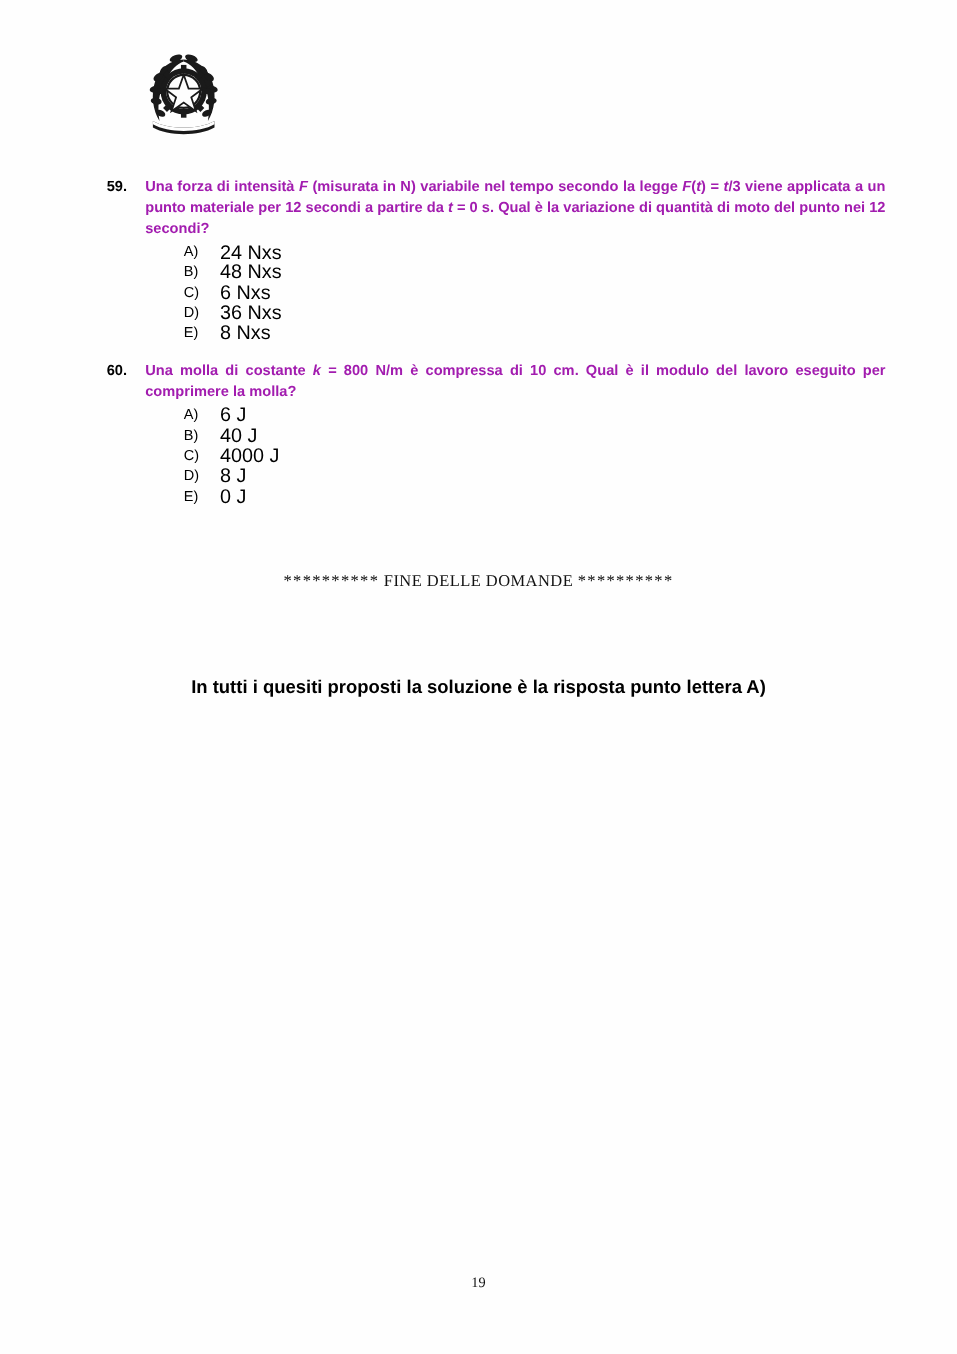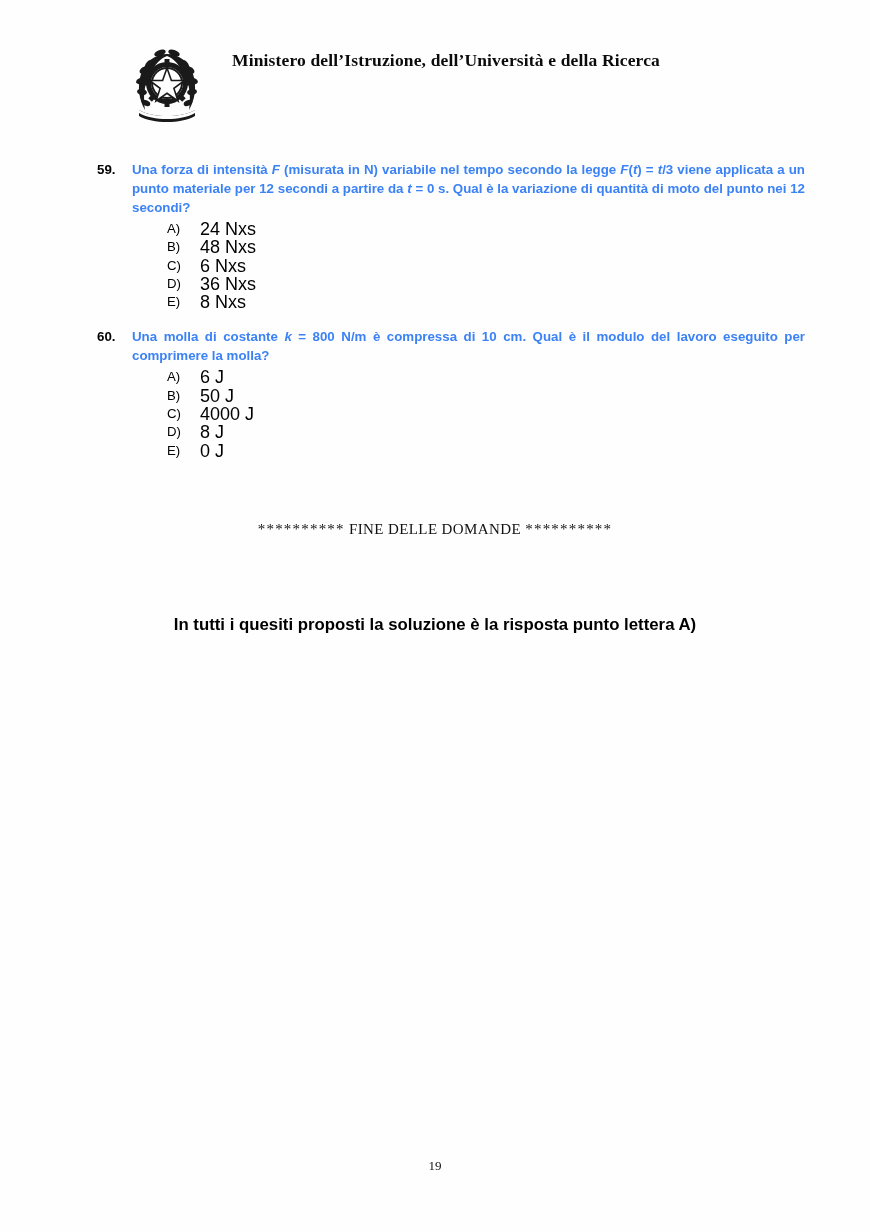--- a/index.html
+++ b/index.html
@@ -72,21 +72,21 @@
     text-align: left;
     line-height: 19px;
     color: #000;
   }
   .q-text {
     font-size: 13.3px;
     font-weight: bold;
     line-height: 19px;
     text-align: justify;
     text-justify: inter-word;
-    color: #3b82f6;
+    color: #a21caf;
   }
   .q-text i { font-style: italic; }
   .q-text .nobr { white-space: nowrap; }
 
   .options {
     margin: 3px 0 0 0;
     padding: 0;
     list-style: none;
   }
   .option {
@@ -196,21 +196,20 @@
           </g>
 
           <polygon points="34,28 38.4,40.5 51.5,40.5 40.9,48.4 45,61 34,53.3 23,61 27.1,48.4 16.5,40.5 29.6,40.5" fill="#fefefe" stroke="#1a1a1a" stroke-width="1.6"></polygon>
 
           <path d="M6 70 C20 78 48 78 62 70 L62 76 C48 84 20 84 6 76 Z"></path>
           <path d="M6 70 C20 78 48 78 62 70 L62 73 C48 81 20 81 6 73 Z" fill="#fefefe"></path>
         </g>
       </svg>
     </div>
 
-    <div class="ministry-title">Ministero dell’Istruzione, dell’Università e della Ricerca</div>
   </div>
 
   <div class="questions">
 
     <div class="question-block">
       <div class="q-row">
         <div class="q-number">59.</div>
         <div class="q-text">
           <span>Una forza di intensità </span><i>F</i><span> (misurata in N) variabile nel tempo secondo la legge </span><span class="nobr"><i>F</i><span>(</span><i>t</i><span>) = </span><i>t</i></span><span>/3 viene applicata a un punto materiale per 12 secondi a partire da </span><i>t</i><span> = 0 s. Qual è la variazione di quantità di moto del punto nei 12 secondi?</span>
         </div>
@@ -246,21 +245,21 @@
           <span>Una molla di costante </span><i>k</i><span> = 800 N/m è compressa di 10 cm. Qual è il modulo del lavoro eseguito per comprimere la molla?</span>
         </div>
       </div>
       <ul class="options">
         <li class="option">
           <span class="opt-letter">A)</span>
           <span class="opt-value">6 J</span>
         </li>
         <li class="option">
           <span class="opt-letter">B)</span>
-          <span class="opt-value">50 J</span>
+          <span class="opt-value">40 J</span>
         </li>
         <li class="option">
           <span class="opt-letter">C)</span>
           <span class="opt-value">4000 J</span>
         </li>
         <li class="option">
           <span class="opt-letter">D)</span>
           <span class="opt-value">8 J</span>
         </li>
         <li class="option">

